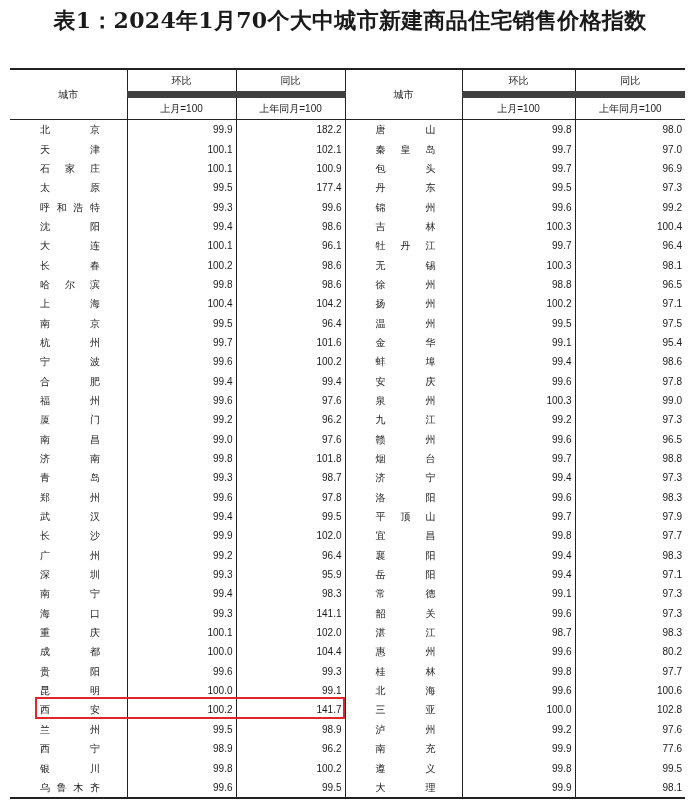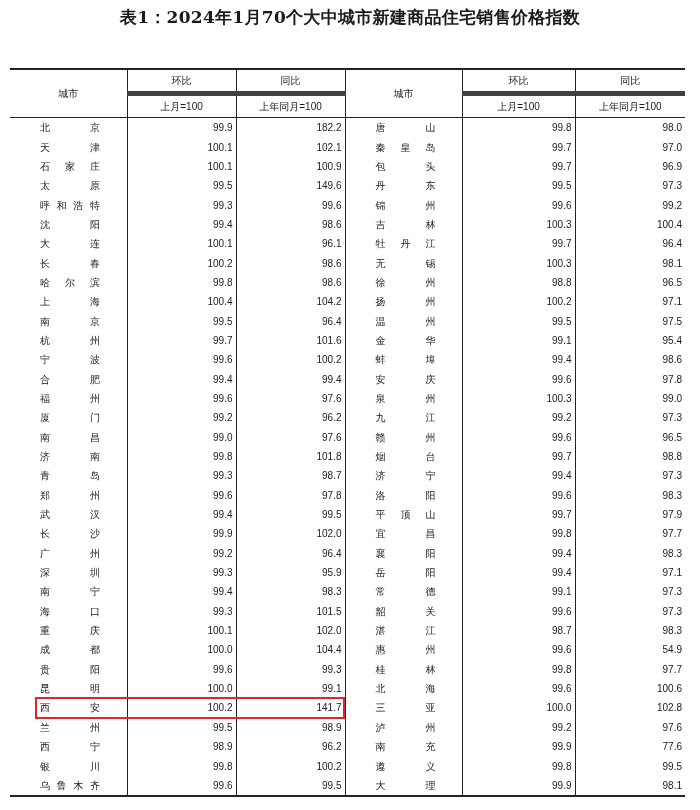--- a/index.html
+++ b/index.html
@@ -1,24 +1,24 @@
 <!DOCTYPE html>
 <html><head>
 <meta charset="utf-8">
 <style>
   html, body { margin:0; padding:0; background:#ffffff; }
   body { width:700px; height:810px; position:relative; overflow:hidden;
          font-family:"DejaVu Serif","Liberation Serif",serif; color:#1a1a1a; }
   .title { position:absolute; top:6px; left:0; width:700px; text-align:center;
-           font-size:17px; font-weight:bold; letter-spacing:0.3px; }
+           font-size:22px; font-weight:bold; letter-spacing:0.3px; }
   .tbl { position:absolute; top:68px; left:10px; width:675px; border-collapse:collapse;
          table-layout:fixed; font-family:Liberation Sans, sans-serif; font-size:10px; }
   .tbl td, .tbl th { padding:0; height:19.35px; line-height:19px; white-space:nowrap; overflow:hidden; }
   .tbl thead tr.r1 th { height:21px; font-weight:normal; border-top:2px solid #222; }
-  .tbl thead tr.r2 th { height:21px; font-weight:normal; border-bottom:1.5px solid #222; border-top:5px solid #404040; }
+  .tbl thead tr.r2 th { height:21px; font-weight:normal; border-bottom:1.5px solid #222; border-top:7px solid #404040; }
   .tbl th { text-align:center; }
   .tbl .vl { border-left:1.5px solid #222; }
   .tbl td.city { text-align:left; padding-left:30px; letter-spacing:0px; }
   .tbl td.num { text-align:right; padding-right:3px; }
   .tbl tbody tr:last-child td { border-bottom:2px solid #222; }
   .city-inner { display:inline-block; width:60px; text-align:justify; text-align-last:justify; }
   .hl { position:absolute; left:35px; top:697px; width:310px; height:22px;
         border:2px solid #e0262a; box-sizing:border-box; pointer-events:none; }
 </style>
 </head>
@@ -72,21 +72,21 @@
         <td class="city"><span class="city-inner">石 家 庄</span></td>
         <td class="num vl">100.1</td>
         <td class="num vl">100.9</td>
         <td class="city vl"><span class="city-inner">包　　头</span></td>
         <td class="num vl">99.7</td>
         <td class="num vl">96.9</td>
       </tr>
       <tr>
         <td class="city"><span class="city-inner">太　　原</span></td>
         <td class="num vl">99.5</td>
-        <td class="num vl">149.6</td>
+        <td class="num vl">177.4</td>
         <td class="city vl"><span class="city-inner">丹　　东</span></td>
         <td class="num vl">99.5</td>
         <td class="num vl">97.3</td>
       </tr>
       <tr>
         <td class="city"><span class="city-inner">呼和浩特</span></td>
         <td class="num vl">99.3</td>
         <td class="num vl">99.6</td>
         <td class="city vl"><span class="city-inner">锦　　州</span></td>
         <td class="num vl">99.6</td>
@@ -248,40 +248,40 @@
         <td class="city"><span class="city-inner">南　　宁</span></td>
         <td class="num vl">99.4</td>
         <td class="num vl">98.3</td>
         <td class="city vl"><span class="city-inner">常　　德</span></td>
         <td class="num vl">99.1</td>
         <td class="num vl">97.3</td>
       </tr>
       <tr>
         <td class="city"><span class="city-inner">海　　口</span></td>
         <td class="num vl">99.3</td>
-        <td class="num vl">101.5</td>
+        <td class="num vl">141.1</td>
         <td class="city vl"><span class="city-inner">韶　　关</span></td>
         <td class="num vl">99.6</td>
         <td class="num vl">97.3</td>
       </tr>
       <tr>
         <td class="city"><span class="city-inner">重　　庆</span></td>
         <td class="num vl">100.1</td>
         <td class="num vl">102.0</td>
         <td class="city vl"><span class="city-inner">湛　　江</span></td>
         <td class="num vl">98.7</td>
         <td class="num vl">98.3</td>
       </tr>
       <tr>
         <td class="city"><span class="city-inner">成　　都</span></td>
         <td class="num vl">100.0</td>
         <td class="num vl">104.4</td>
         <td class="city vl"><span class="city-inner">惠　　州</span></td>
         <td class="num vl">99.6</td>
-        <td class="num vl">54.9</td>
+        <td class="num vl">80.2</td>
       </tr>
       <tr>
         <td class="city"><span class="city-inner">贵　　阳</span></td>
         <td class="num vl">99.6</td>
         <td class="num vl">99.3</td>
         <td class="city vl"><span class="city-inner">桂　　林</span></td>
         <td class="num vl">99.8</td>
         <td class="num vl">97.7</td>
       </tr>
       <tr>

